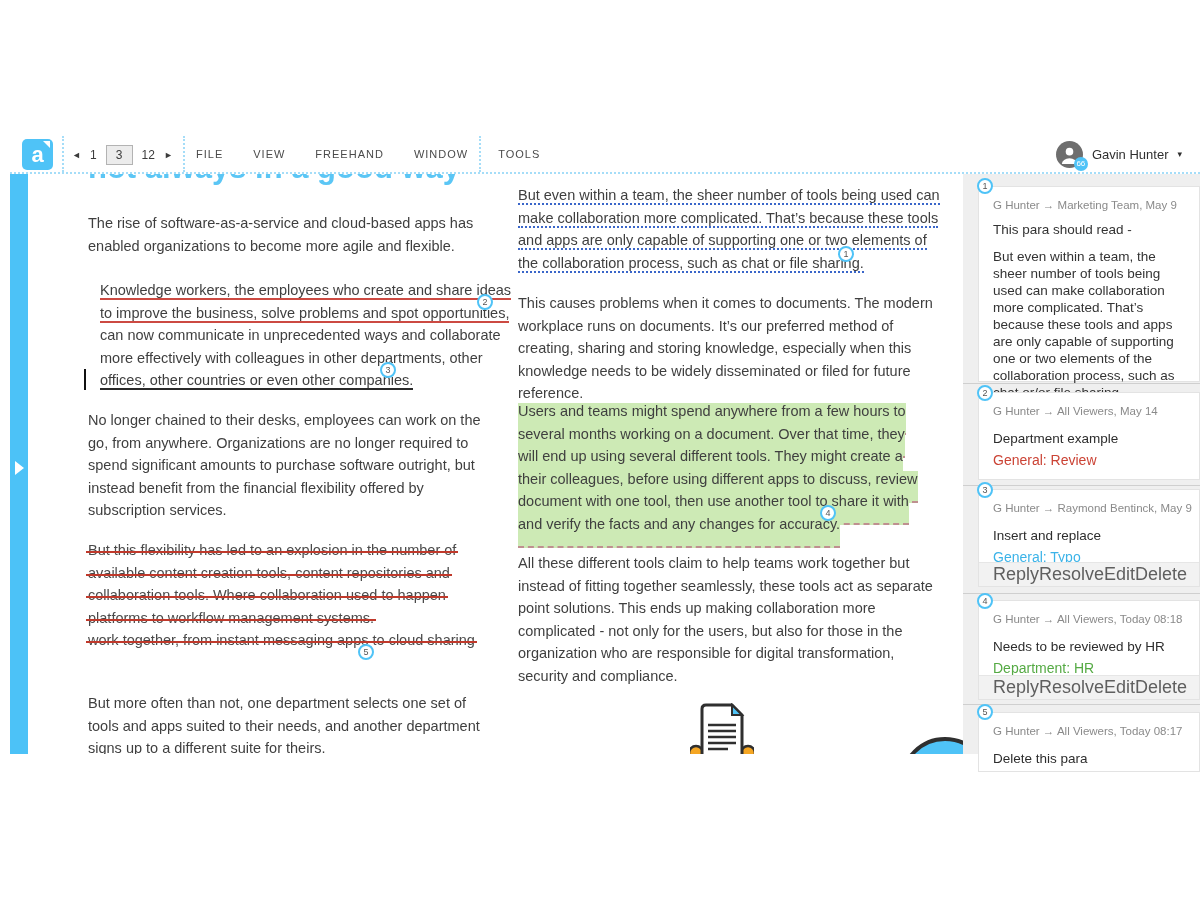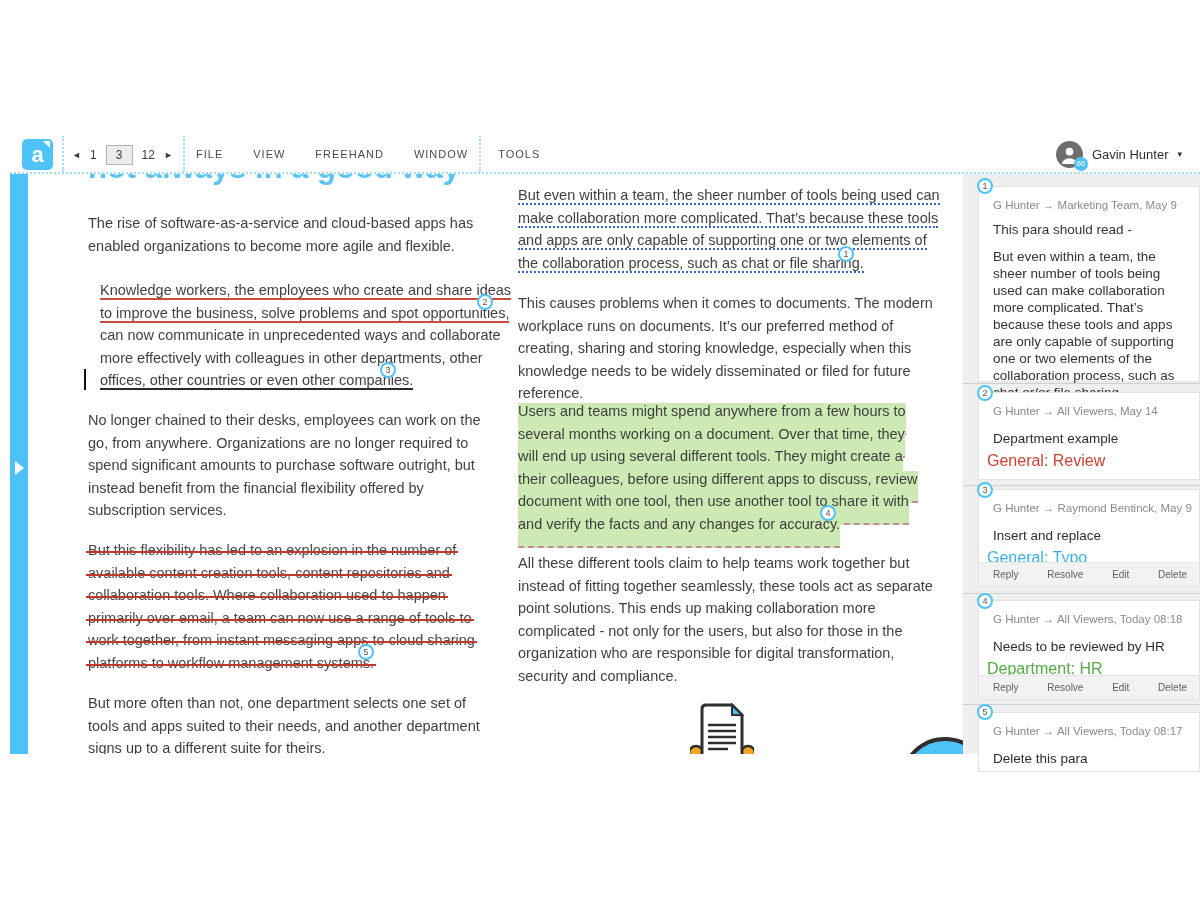--- a/index.html
+++ b/index.html
@@ -45,26 +45,26 @@
   
   .illus-doc { position:absolute; left:662px; top:529px; }
   .illus-ball { position:absolute; left:872px; top:563px; width:90px; height:90px; border-radius:50%; background:#4fc3f7; border:4px solid #2f2f2f; }
 
   
   .panel { position:absolute; left:963px; top:174px; width:237px; height:580px; background:#efefef; z-index:6; }
   .card { position:absolute; left:15px; width:222px; background:#fff; border:1px solid #e3e3e3; }
   .card .hdr { font-size:11.5px; color:#8a8a8a; padding:12px 0 0 14px; }
   .card .title { font-size:13.5px; color:#2d2d2d; padding:14px 0 0 14px; }
   .card .body { font-size:13.5px; color:#333; line-height:17px; padding:10px 10px 0 14px; width:214px; }
-  .card .tag { font-size:16px; padding:6px 0 0 8px; }
+  .card .tag { font-size:14px; padding:6px 0 0 14px; }
   .tag-red { color:#cb4335; }
   .tag-cyan { color:#3bb3e8; }
   .tag-green { color:#55aa44; }
   .actions { position:absolute; left:0; bottom:0; width:100%; height:24px; background:#f2f2f2; border-top:1px solid #e6e6e6; display:flex; align-items:center; justify-content:space-between; padding:0 12px 0 14px; }
-  .actions span { font-size:10px; color:#5f5f5f; cursor:pointer; }
+  .actions span { font-size:18px; color:#5f5f5f; cursor:pointer; }
   .badge { position:absolute; width:16px; height:16px; border-radius:50%; background:#fff; border:2px solid #4fc3f7; color:#555; font-size:9px; line-height:12px; text-align:center; z-index:9; }
   .pdivider { position:absolute; left:0; width:237px; height:1px; background:#cfcfcf; }
 </style>
 </head>
 <body>
 
 <div class="screen">
 
   <div class="toolbar">
     <div class="logo">
@@ -121,23 +121,22 @@
       <div class="pline"><span class="u-black">offices, other countries or even other companies.</span></div>
     </div>
     <div class="caret" style="left:56px; top:195px;"></div>
 
     <div class="para" style="left:60px; top:235px; width:412px;">No longer chained to their desks, employees can work on the go, from anywhere. Organizations are no longer required to spend significant amounts to purchase software outright, but instead benefit from the financial flexibility offered by subscription services.</div>
 
     <div class="para" style="left:60px; top:365px;">
       <div class="pline"><span class="strike">But this flexibility has led to an explosion in the number of</span></div>
       <div class="pline"><span class="strike">available content creation tools, content repositories and</span></div>
       <div class="pline"><span class="strike">collaboration tools. Where collaboration used to happen</span></div>
-      <div class="pline"><span class="strike">primarily over email, a team can now use a range of tools to</span></div>
+      <div class="pline"><span class="strike">platforms to workflow management systems.</span></div>
       <div class="pline"><span class="strike">work together, from instant messaging apps to cloud sharing</span></div>
-      <div class="pline"><span class="strike">platforms to workflow management systems.</span></div>
     </div>
 
     <div class="para" style="left:60px; top:518px; width:412px;">But more often than not, one department selects one set of tools and apps suited to their needs, and another department signs up to a different suite for theirs.</div>
 
     <div class="para" style="left:490px; top:10px;">
       <div class="pline"><span class="u-dotblue">But even within a team, the sheer number of tools being used can</span></div>
       <div class="pline"><span class="u-dotblue">make collaboration more complicated. That’s because these tools</span></div>
       <div class="pline"><span class="u-dotblue">and apps are only capable of supporting one or two elements of</span></div>
       <div class="pline"><span class="u-dotblue">the collaboration process, such as chat or file sharing.</span></div>
     </div>

